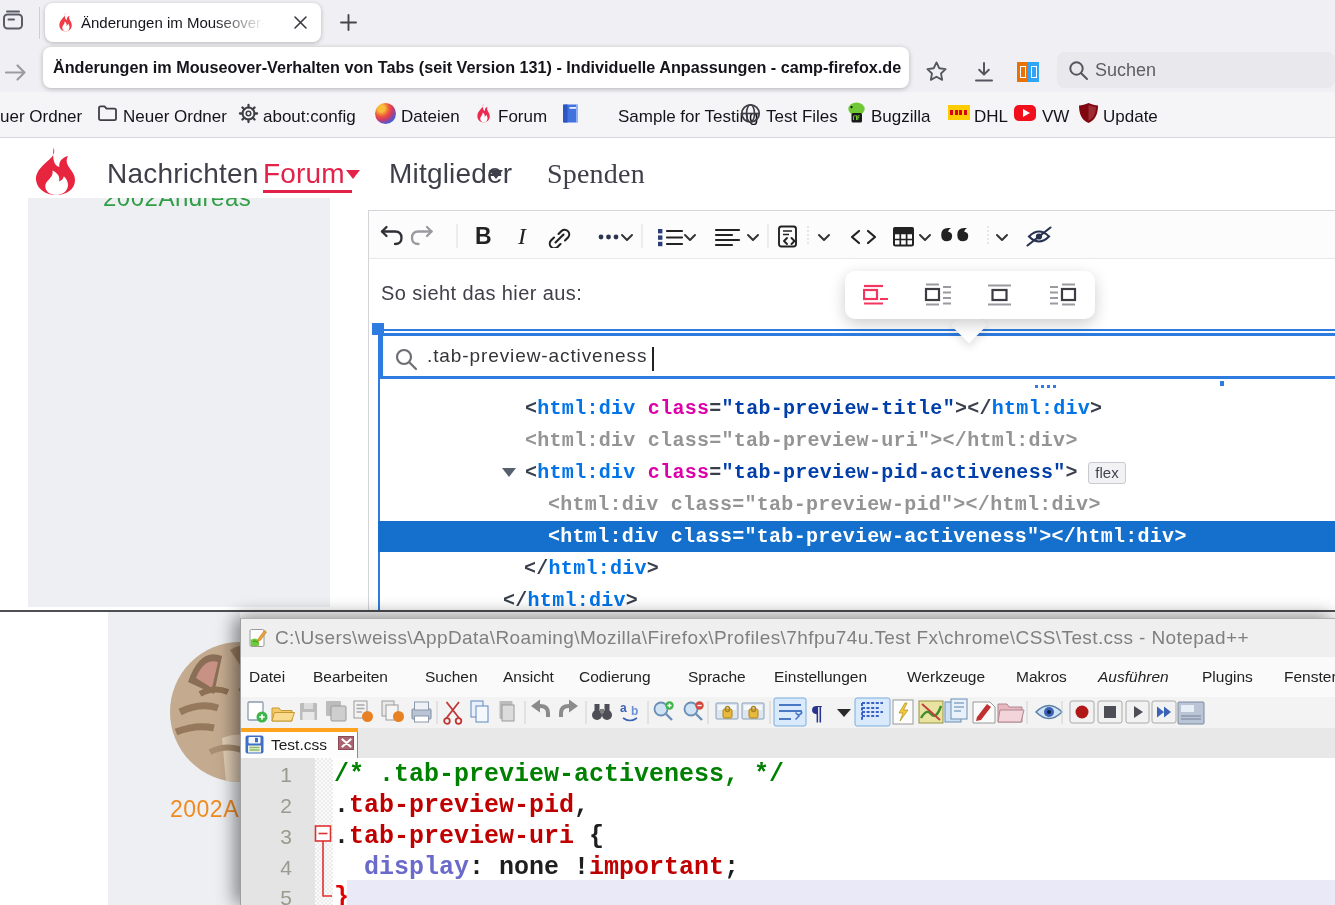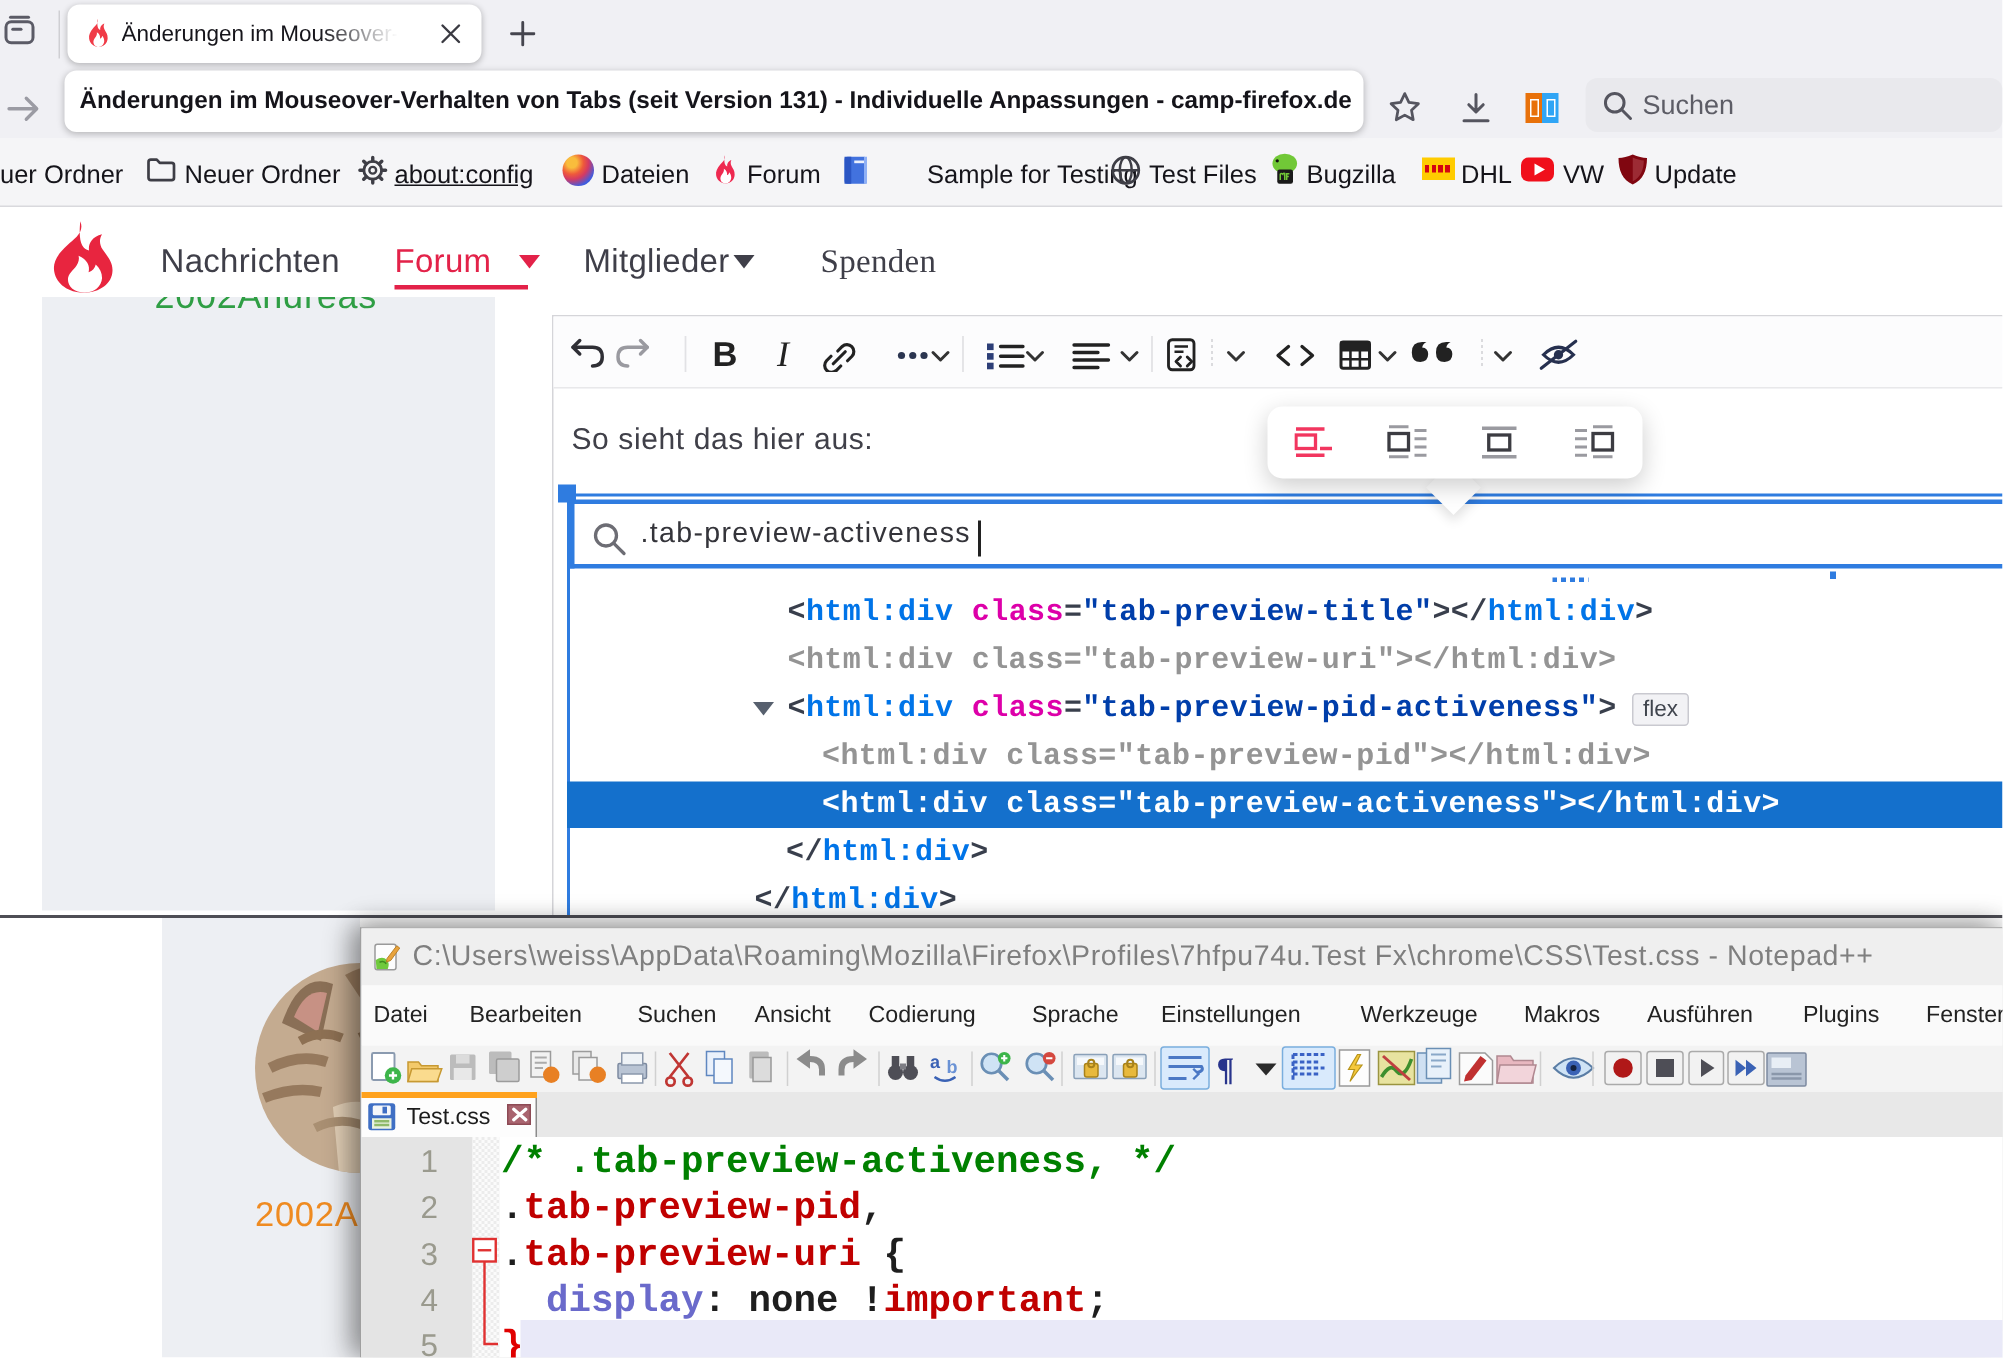--- a/index.html
+++ b/index.html
@@ -19,21 +19,21 @@
   -webkit-mask-image:linear-gradient(90deg,#000 66%,transparent 92%); }
 #urlbar { left:43px; top:47px; width:866px; height:41px; background:#fff; border-radius:8px;
   box-shadow:0 1px 5px rgba(0,0,0,.25); }
 #urltitle { left:53px; top:47px; height:41px; line-height:41px; font-weight:bold; font-size:16.2px; color:#15141a; white-space:nowrap; }
 #search { left:1057px; top:52px; width:278px; height:36px; background:#e9e9ed; border-radius:8px; }
 #searchtxt { left:1095px; top:52px; height:36px; line-height:36px; font-size:18px; color:#5d5d66; }
 .bmitem { top:92px; height:49px; line-height:49px; font-size:17px; color:#15141a; white-space:nowrap; }
 
 
 #sitehead { left:0; top:138px; width:1335px; height:60px; background:#fff; z-index:5; }
-.nav { top:6px; height:60px; line-height:60px; font-size:22px; color:#3f3f49; letter-spacing:.2px; }
+.nav { top:6px; height:60px; line-height:60px; font-size:28px; color:#3f3f49; letter-spacing:.2px; }
 
 
 #graypanel1 { left:28px; top:198px; width:302px; height:409px; background:#edeff3; }
 #username1 { left:103px; top:184px; font-size:24px; color:#2f9e44; letter-spacing:.5px; z-index:1; }
 #editorbox { left:368px; top:210px; width:967px; height:401px; background:#fff;
   border-left:1px solid #d5d5d9; border-top:1px solid #d5d5d9; }
 #edtoolbar { left:369px; top:211px; width:966px; height:48px; background:#fcfcfd; border-bottom:1px solid #e8e8ea; }
 #sosieht { left:381px; top:282px; font-size:20px; color:#404049; letter-spacing:.4px; }
 
 
@@ -140,21 +140,21 @@
     <path d="M2 5 Q2 3.4 3.6 3.4 H7.5 L9.5 5.6 H17.4 Q19 5.6 19 7.2 V15.5 Q19 17.1 17.4 17.1 H3.6 Q2 17.1 2 15.5 Z" fill="none" stroke="#3e3e46" stroke-width="1.8" stroke-linejoin="round"></path>
   </svg>
   <div class="abs bmitem" style="left:123px;">Neuer Ordner</div>
   <svg class="abs" style="left:238px; top:103px;" width="21" height="21" viewBox="0 0 24 24">
     <circle cx="12" cy="12" r="6.8" fill="none" stroke="#3e3e46" stroke-width="2.2"></circle>
     <circle cx="12" cy="12" r="2.6" fill="none" stroke="#3e3e46" stroke-width="1.8"></circle>
     <g stroke="#3e3e46" stroke-width="2.6" stroke-linecap="round">
       <path d="M12 2.2 V5 M12 19 V21.8 M2.2 12 H5 M19 12 H21.8 M5.1 5.1 L7.1 7.1 M16.9 16.9 L18.9 18.9 M18.9 5.1 L16.9 7.1 M7.1 16.9 L5.1 18.9"></path>
     </g>
   </svg>
-  <div class="abs bmitem" style="left:263px;text-decoration:underline;">about:config</div>
+  <div class="abs bmitem" style="left:263px;">about:config</div>
   <div class="abs" style="left:375px; top:103px; width:21px; height:21px; border-radius:50%;
     background:radial-gradient(circle at 30% 26%, #f9bd3c 0 16%, #ef5a3a 36%, #d43a63 52%, #3e5ce0 76%, #2747c0 100%);"></div>
   <div class="abs bmitem" style="left:401px;">Dateien</div>
   <svg class="abs" style="left:474px; top:103px;" width="19" height="20" viewBox="0 0 20 21">
     <path d="M9.5 0.5 C10.5 3.5 8.2 5 6.5 7 C4.3 9.6 3.2 12 3.6 14.6 C4.1 17.9 6.8 20.3 10.2 20.3 C13.8 20.3 16.5 17.7 16.6 14.2 C16.7 11.5 15.3 9.9 14.4 8.1 C13.7 6.7 13.6 5.2 14.3 3.8 C11.9 4.6 11.2 6.6 11.4 8.4 C9.8 7.8 9.0 5.9 9.5 0.5 Z" fill="#ee2950"></path>
     <path d="M10.3 20.3 C8.0 20.3 6.6 18.6 6.6 16.6 C6.6 14.9 7.8 14 8.5 12.7 C9.0 11.8 9.2 10.9 9.0 9.9 C10.9 10.9 11.6 12.8 11.2 14.6 C12.1 14.2 12.6 13.4 12.8 12.4 C13.7 13.5 14.2 14.7 14.2 16.2 C14.1 18.5 12.5 20.3 10.3 20.3 Z" fill="#fff"></path>
   </svg>
   <div class="abs bmitem" style="left:498px;">Forum</div>
   <svg class="abs" style="left:560px; top:103px;" width="21" height="21" viewBox="0 0 21 21">
     <rect x="3" y="1.5" width="15" height="18" rx="2" fill="#4272de"></rect>
@@ -367,21 +367,21 @@
     <div class="abs" id="nppmenu">
       <div class="abs mi" style="left:8px;">Datei</div>
       <div class="abs mi" style="left:72px;">Bearbeiten</div>
       <div class="abs mi" style="left:184px;">Suchen</div>
       <div class="abs mi" style="left:262px;">Ansicht</div>
       <div class="abs mi" style="left:338px;">Codierung</div>
       <div class="abs mi" style="left:447px;">Sprache</div>
       <div class="abs mi" style="left:533px;">Einstellungen</div>
       <div class="abs mi" style="left:666px;">Werkzeuge</div>
       <div class="abs mi" style="left:775px;">Makros</div>
-      <div class="abs mi" style="left:857px;">Ausführen</div>
+      <div class="abs mi" style="left:857px;font-style:italic;">Ausführen</div>
       <div class="abs mi" style="left:961px;">Plugins</div>
       <div class="abs mi" style="left:1043px;">Fenster</div>
     </div>
     <div class="abs" id="npptools">
       <svg class="abs" style="left:0; top:0;" width="1095" height="31" viewBox="0 0 1095 31">
         <g transform="translate(7,5)">
           <rect x="0" y="0" width="15" height="18" rx="1" fill="#fff" stroke="#8b9bb0" stroke-width="1.3"></rect>
           <circle cx="14" cy="15" r="5.5" fill="#3db54a"></circle>
             <path d="M11.3 15 H16.7 M14 12.3 V17.7" stroke="#fff" stroke-width="1.6"></path>
         </g>

